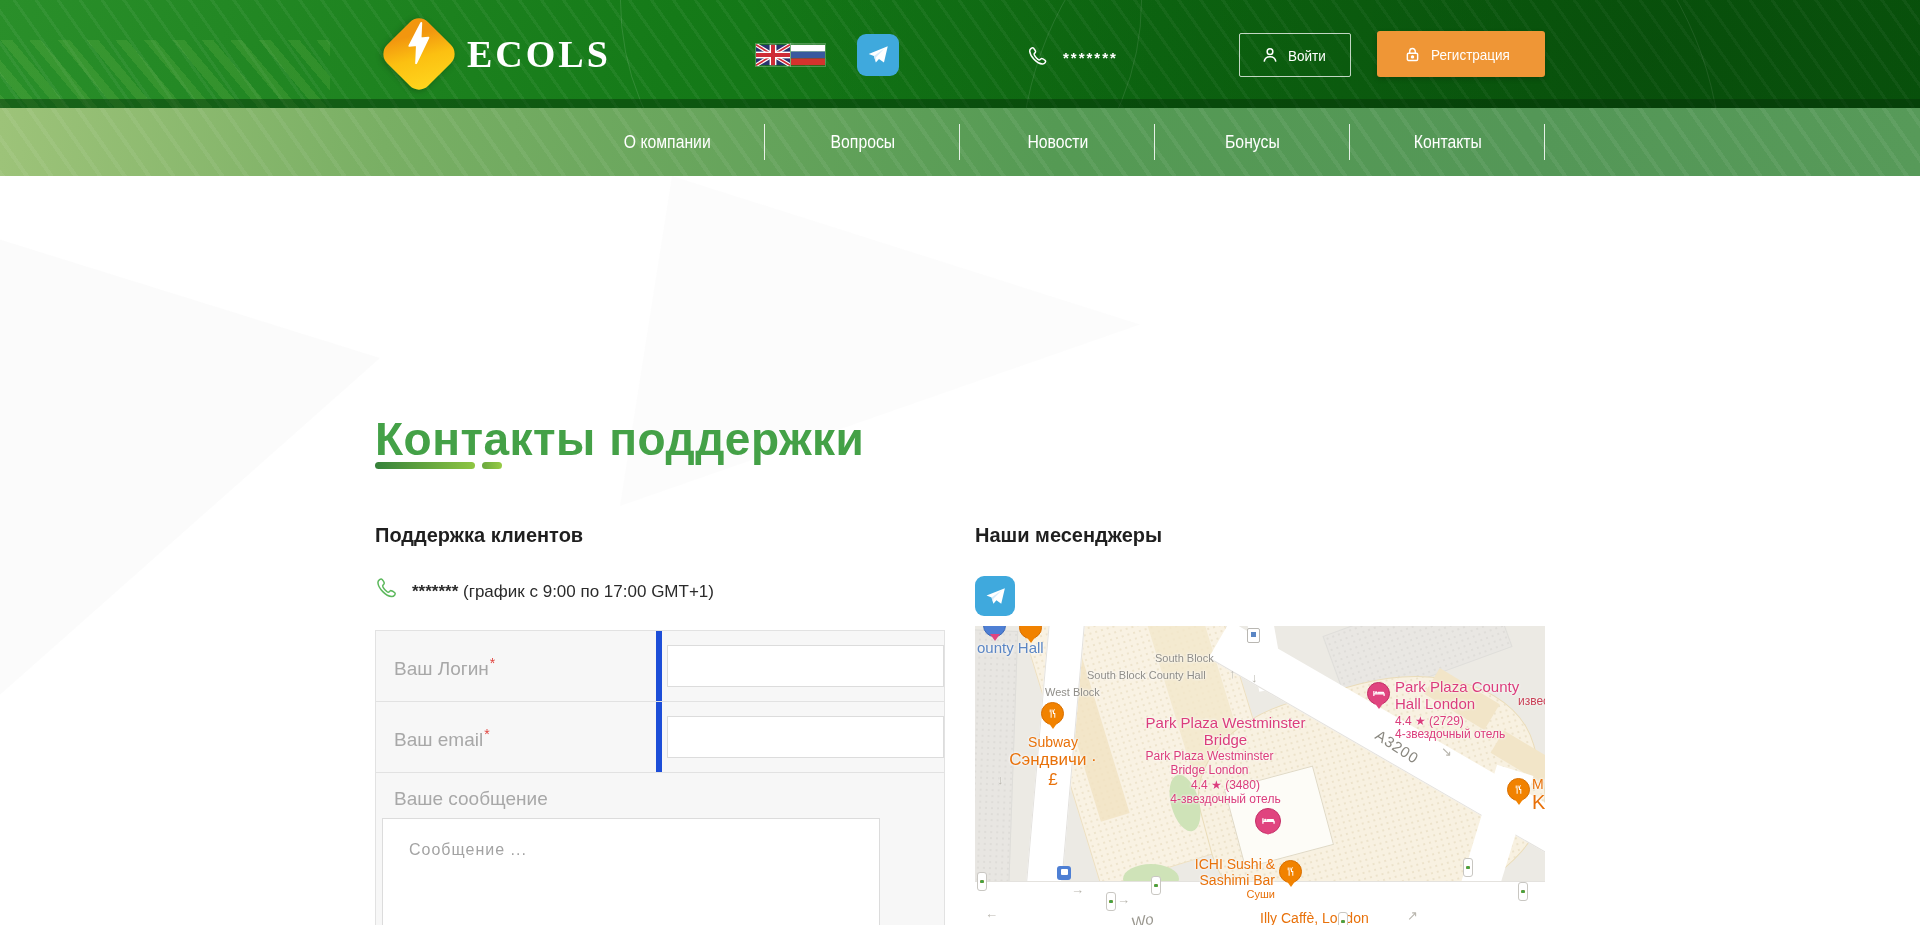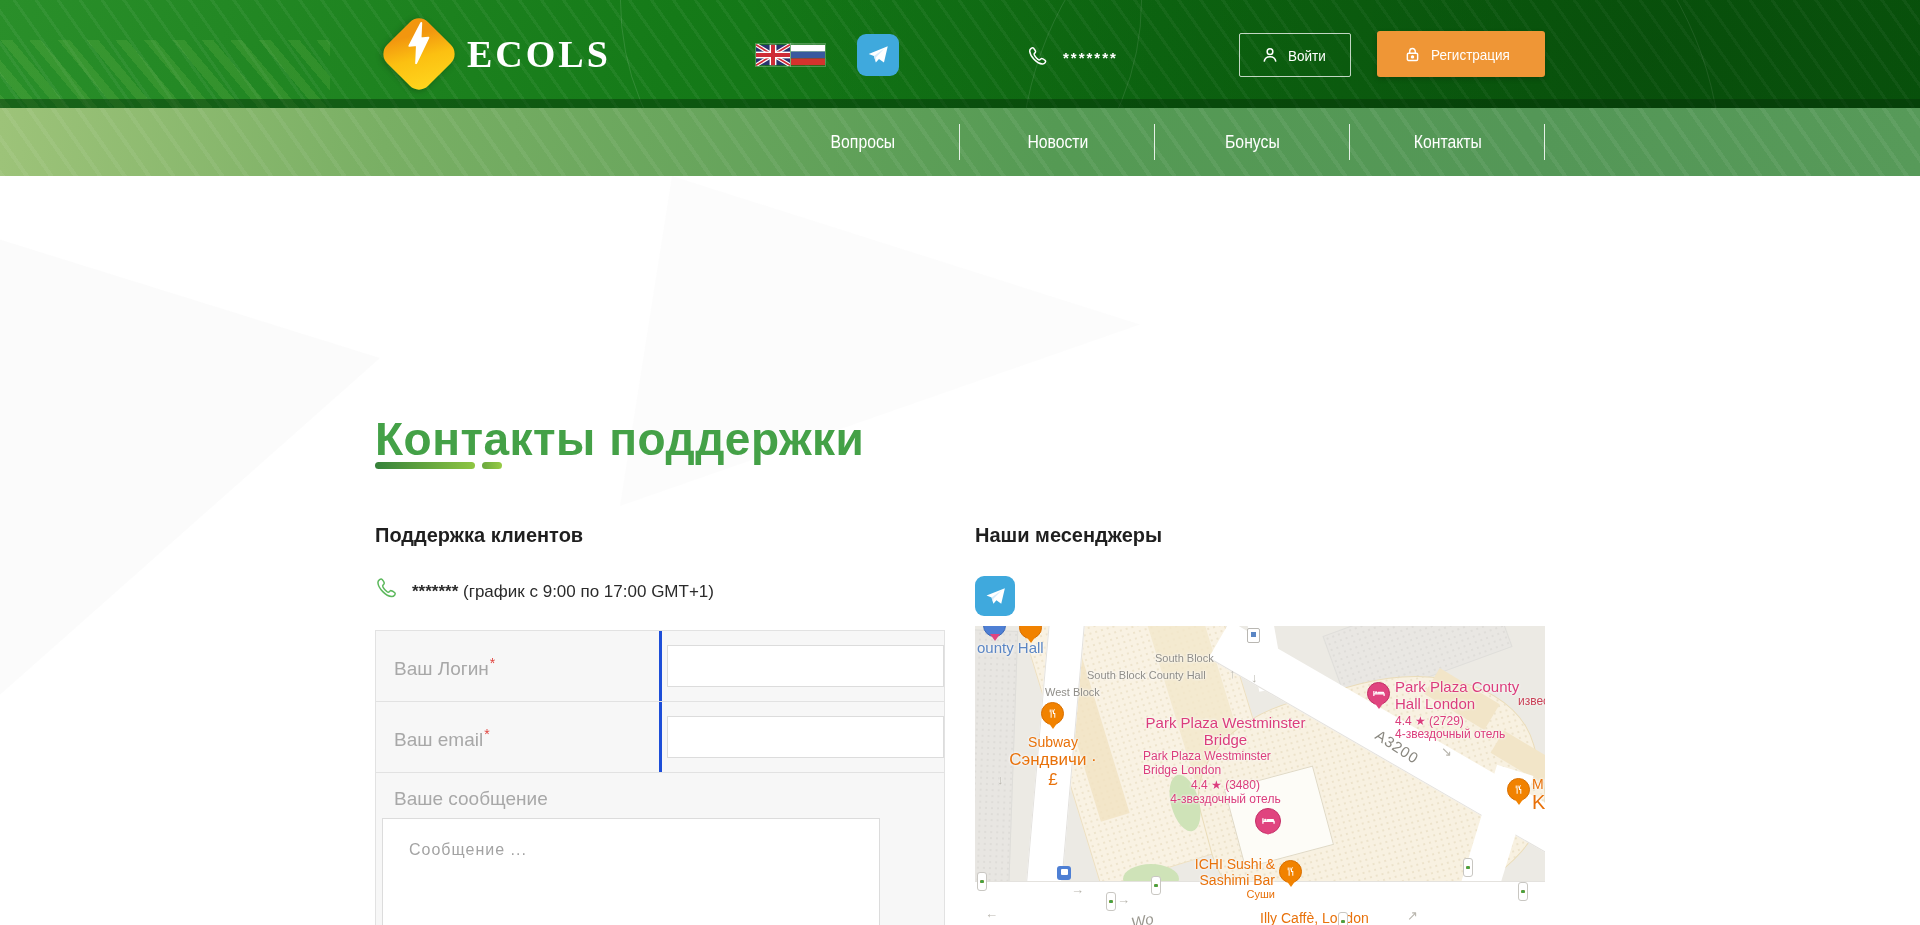--- a/index.html
+++ b/index.html
@@ -101,21 +101,21 @@
   .contact-ic{position:absolute;color:#5cb85c;}
   .contact-line{position:absolute;font-size:17px;color:#2b2b2b;}
   .contact-line b{font-weight:bold;}
 
   
   .form-box{
     position:absolute;left:375px;top:630px;width:570px;height:400px;
     background:#f7f7f7;border:1px solid #e2e2e2;box-sizing:border-box;
   }
   .f-row{position:absolute;left:0;width:568px;height:71px;border-bottom:1px solid #e2e2e2;box-sizing:border-box;}
-  .f-labelcell{position:absolute;left:0;top:0;width:286px;height:100%;border-right:3px solid #1d4ed8;box-sizing:border-box;}
+  .f-labelcell{position:absolute;left:0;top:0;width:286px;height:100%;border-right:6px solid #1d4ed8;box-sizing:border-box;}
   .f-label{position:absolute;left:18px;top:24px;font-size:19px;color:#a8a8a8;}
   .req{color:#e0433e;font-size:14px;vertical-align:super;margin-left:1px;}
   .f-input{
     position:absolute;left:291px;top:14px;width:277px;height:42px;box-sizing:border-box;
     border:1px solid #dcdcdc;background:#fff;font-size:16px;padding:0 10px;outline:none;
   }
   .f-textarea{
     position:absolute;left:6px;top:187px;width:498px;height:200px;box-sizing:border-box;
     border:1px solid #dcdcdc;background:#fff;resize:none;outline:none;
     font-family:"Liberation Sans",sans-serif;font-size:16px;color:#555;
@@ -210,20 +210,23 @@
     <svg width="19" height="19" viewBox="0 0 24 24" fill="none" stroke="#fff" stroke-width="1.8">
         <rect x="5.5" y="10.5" width="13" height="9" rx="1.5"></rect>
         <path d="M8.5 10.5V8a3.5 3.5 0 017 0v2.5"></path>
         <circle cx="12" cy="15" r="1.3" fill="#fff"></circle>
       </svg>
     <span class="cond">Регистрация</span>
   </div>
 </div>
 
 <div class="navbar">
+  <div class="nav-tab" style="left:570px;">
+      <span class="cond" style="transform-origin:center;">О компании</span>
+    </div>
   <div class="nav-tab" style="left:765px;">
       <span class="cond" style="transform-origin:center;">Вопросы</span>
     </div>
   <div class="nav-tab" style="left:960px;">
       <span class="cond" style="transform-origin:center;">Новости</span>
     </div>
   <div class="nav-tab" style="left:1155px;">
       <span class="cond" style="transform-origin:center;">Бонусы</span>
     </div>
   <div class="nav-tab" style="left:1350px;">
@@ -335,21 +338,21 @@
 
   <div class="pin pin-food" style="left:66px;top:76px;">
     <svg width="11" height="11" viewBox="0 0 12 12">
         <path d="M3.5 1.5v3.2M5.5 1.5v3.2M4.5 4.7v5.8M8.5 1.5c-1 .4-1.4 1.2-1.4 2.6v2h1.4v4.4" stroke="#fff" stroke-width="1.1" fill="none"></path>
       </svg>
   </div>
   <div class="poi-orange" style="left:28px;top:108px;width:100px;text-align:center;font-size:14px;">Subway</div>
   <div class="poi-orange" style="left:28px;top:124px;width:100px;text-align:center;font-size:17px;">Сэндвичи · £</div>
 
   <div class="poi-pink" style="left:158px;top:88px;width:185px;text-align:center;font-size:15px;line-height:1.15;">Park Plaza Westminster Bridge</div>
-  <div class="poi-pink" style="left:168px;top:124px;width:165px;font-size:12px;line-height:1.15;">Park Plaza Westminster Bridge London</div>
+  <div class="poi-pink" style="left:152px;top:124px;width:165px;text-align:center;font-size:12px;line-height:1.15;">Park Plaza Westminster Bridge London</div>
   <div class="poi-pink" style="left:168px;top:152px;width:165px;text-align:center;font-size:12px;">4.4 ★ (3480)</div>
   <div class="poi-pink" style="left:168px;top:166px;width:165px;text-align:center;font-size:12px;">4-звездочный отель</div>
   <div class="pin pin-hotel" style="left:280px;top:182px;width:24px;height:24px;">
     <svg width="13" height="10" viewBox="0 0 14 10">
         <path d="M1 2v6M1 5.5h12v2.5" stroke="#fff" stroke-width="1.4" fill="none"></path>
         <circle cx="3.6" cy="3.8" r="1.3" fill="#fff"></circle>
         <rect x="5" y="2.9" width="8" height="2.2" rx="1" fill="#fff"></rect>
       </svg>
   </div>
 

